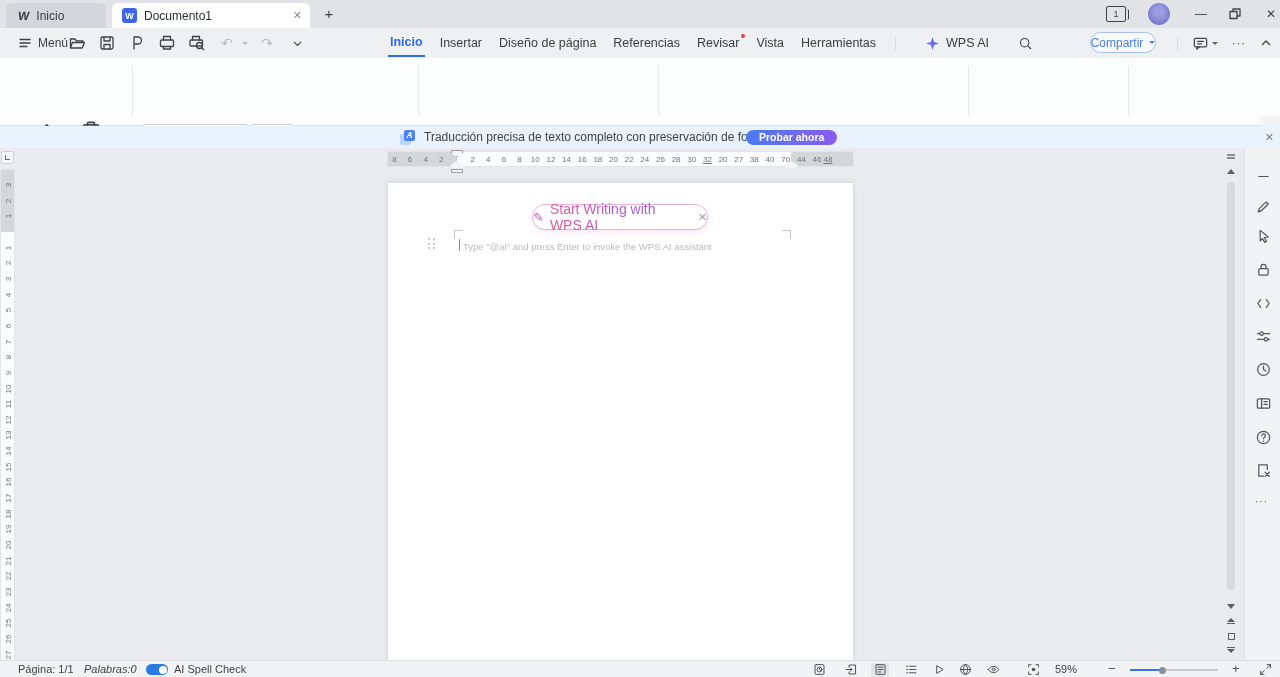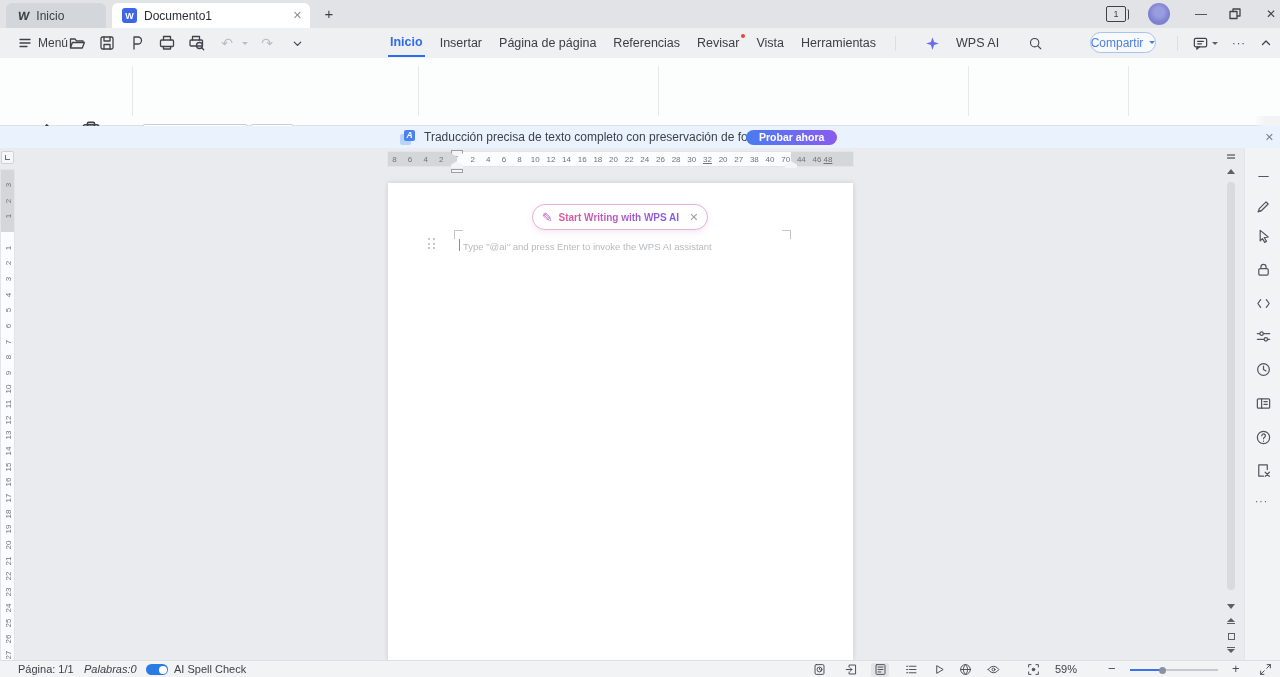--- a/index.html
+++ b/index.html
@@ -30,21 +30,21 @@
   
   .menurow{position:absolute;top:28px;left:0;width:100%;height:30px;background:#eef0f2;}
   .menu-btn{position:absolute;left:12px;top:0;height:30px;display:flex;align-items:center;gap:6px;font-size:12px;color:#3b3f44;padding:0 6px;}
   .qat{position:absolute;left:66px;top:0;height:30px;display:flex;align-items:center;gap:8px;}
   .qat .ic{width:22px;height:22px;}
   .glyph-dis{color:#b9bcc0;font-size:14px;}
   .rtabs{position:absolute;left:388px;top:0;height:30px;display:flex;align-items:center;gap:13px;}
   .rtab{position:relative;font-size:12.5px;color:#3c4043;padding:6px 2px;cursor:pointer;}
   .rtab.active{color:#2f6bef;font-weight:bold;border-bottom:2.5px solid #2f6bef;}
   .rtab .dot{position:absolute;top:4px;right:-4px;width:4px;height:4px;border-radius:50%;background:#e5453c;}
-  .aiwrap{display:flex;align-items:center;gap:16px;margin-left:16px;font-size:12.5px;color:#3c4043;}
+  .aiwrap{display:flex;align-items:center;gap:6px;margin-left:16px;font-size:12.5px;color:#3c4043;}
   .mag{margin-left:16px;}
   .share-btn{position:absolute;left:1090px;top:4px;width:66px;height:21px;border:1px solid #a8c2f2;border-radius:11px;color:#4c7fe6;font-size:12px;display:flex;align-items:center;justify-content:center;gap:3px;background:rgba(255,255,255,.6);}
   .share-btn .car{border-top-color:#4c7fe6;}
   .mr-right{position:absolute;right:8px;top:0;height:30px;display:flex;align-items:center;gap:14px;}
 
   
   .ribbon{position:absolute;top:58px;left:0;width:100%;height:68px;background:#fcfdfd;border-bottom:1px solid #dfe2e5;}
   .gdiv{position:absolute;top:8px;height:50px;width:1px;background:#e6e8ea;}
   .rbtn-lbl{font-size:10.5px;color:#3f4348;text-align:center;line-height:1.25;}
   .selbox{position:absolute;display:flex;align-items:center;border:1px solid #c9ccd0;border-radius:3px;background:#fff;height:21px;font-size:11.5px;color:#3c4043;}
@@ -81,21 +81,21 @@
   .mk-fl{left:63px;top:-2px;width:12px;height:7px;clip-path:polygon(0 0,100% 0,100% 45%,50% 100%,0 45%);background:#f4f5f7;border:1px solid #9aa0a6;}
   .mk-h{left:63px;top:9px;width:12px;height:7px;clip-path:polygon(50% 0,100% 55%,100% 100%,0 100%,0 55%);background:#f4f5f7;}
   .mk-b{left:63px;top:17px;width:12px;height:4px;background:#f4f5f7;border:1px solid #9aa0a6;}
   .mk-r{left:397px;top:9px;width:12px;height:7px;clip-path:polygon(50% 0,100% 55%,100% 100%,0 100%,0 55%);background:#f4f5f7;}
   .vruler{position:absolute;left:1px;top:22px;width:13px;height:490px;background:#fbfcfd;box-shadow:0 0 0 1px #e2e4e7;}
   .vruler .mT{position:absolute;top:0;left:0;width:13px;height:62px;background:#d4d7da;}
   .vtick{position:absolute;left:50%;transform:translate(-50%,-50%) rotate(270deg);font-size:8px;color:#70747a;}
   .page{position:absolute;left:388px;top:35px;width:465px;height:477px;background:#fff;box-shadow:0 0 5px rgba(0,0,0,.14);}
   .ai-pill{position:absolute;left:144px;top:21px;width:176px;height:26px;border-radius:14px;border:1px solid #e7b3d4;background:#fff;box-shadow:0 2px 6px rgba(190,90,170,.15);display:flex;align-items:center;justify-content:center;gap:6px;}
   .grad-text{background:linear-gradient(90deg,#e0569a,#7d5ce8);-webkit-background-clip:text;background-clip:text;color:transparent;}
-  .ai-pill .lbl{font-size:10px;font-weight:bold;text-align:right;}
+  .ai-pill .lbl{font-size:14px;font-weight:normal;}
   .ai-pill .x{color:#9aa0a6;font-size:11px;margin-left:4px;}
   .cornerTL{position:absolute;left:66px;top:47px;width:9px;height:9px;border-left:1px solid #c4c7ca;border-top:1px solid #c4c7ca;}
   .cornerTR{position:absolute;left:394px;top:47px;width:9px;height:9px;border-right:1px solid #c4c7ca;border-top:1px solid #c4c7ca;}
   .dhandle{position:absolute;left:40px;top:55px;width:8px;height:13px;display:grid;grid-template-columns:2px 2px;grid-auto-rows:2px;gap:2.5px 2.5px;}
   .dhandle i{background:#b3b6ba;border-radius:50%;}
   .caret-line{position:absolute;left:71px;top:56px;width:1px;height:12px;background:#8a8d92;}
   .ph-text{position:absolute;left:75px;top:58px;font-size:9.5px;color:#b7babd;}
   .sidebar{position:absolute;left:1244px;top:0;width:36px;height:512px;background:#f2f3f5;border-left:1px solid #e3e5e8;}
   .sb-ic{position:absolute;left:10px;width:17px;height:17px;}
   .sb-ic svg{stroke:#53575e;width:17px;height:17px;}
@@ -197,21 +197,21 @@
           <svg width="11" height="11" viewBox="0 0 12 12">
             <path d="M2.5 4.5L6 8l3.5-3.5"></path>
           </svg>
         </span>
     </div>
     <div class="vdiv abs" style="left:268px;top:36px;height:15px;"></div>
 
     <div class="rtabs">
       <span class="rtab active">Inicio</span>
       <span class="rtab">Insertar</span>
-      <span class="rtab">Página de página</span>
+      <span class="rtab">Diseño de página</span>
       <span class="rtab">Referencias</span>
       <span class="rtab"><span>Revisar</span><span class="dot"></span></span>
       <span class="rtab">Vista</span>
       <span class="rtab">Herramientas</span>
       <span class="vdiv" style="height:15px;margin-left:4px;"></span>
       <span class="aiwrap">
         <svg width="15" height="15" viewBox="0 0 20 20">
             <defs>
               <linearGradient id="gstar" x1="0" y1="0" x2="1" y2="1">
                 <stop offset="0" stop-color="#8a5bef"></stop>

